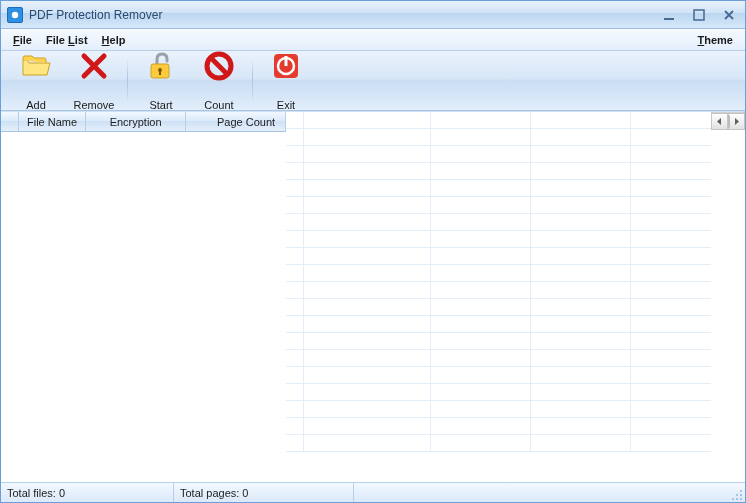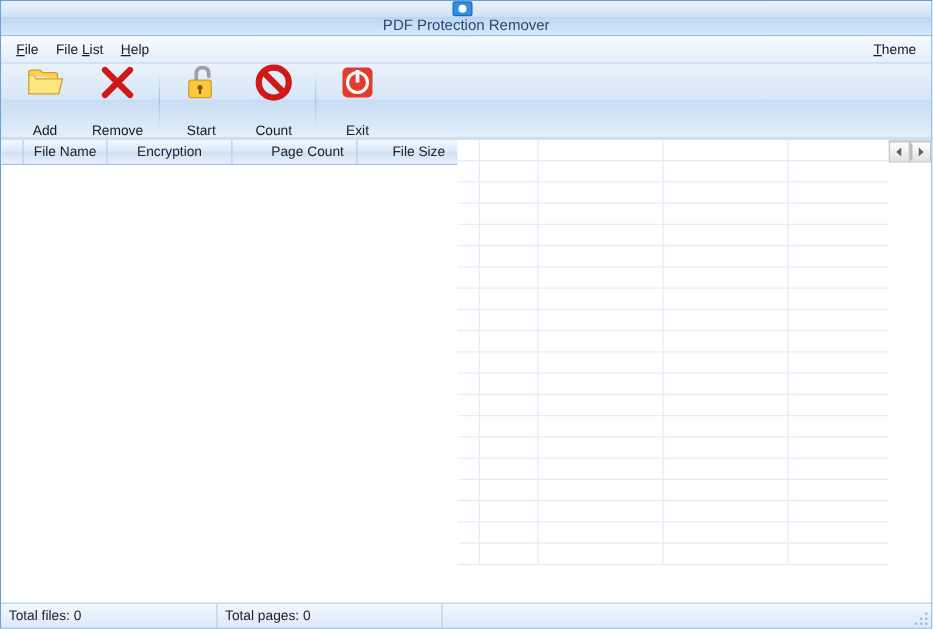--- a/index.html
+++ b/index.html
@@ -20,21 +20,20 @@
   background: #fff;
 }
 
 .titlebar {
   height: 28px;
   background: linear-gradient(to bottom, #e8f1fb 0%, #d0e3f7 45%, #bcd6f0 46%, #d6e8fa 100%);
   display: flex;
   align-items: center;
   padding: 0 6px;
   border-bottom: 1px solid #9cbde0;
-  flex-direction: column;
 }
 .titlebar .app-icon {
   width: 16px; height: 16px;
   background: #2f8fe0;
   border: 1px solid #1a6db8;
   border-radius: 2px;
   margin-right: 6px;
   display: flex; align-items: center; justify-content: center;
 }
 .titlebar .app-icon svg { width: 10px; height: 10px; }
@@ -58,20 +57,21 @@
   border-bottom: 1px solid #b7cfe8;
   display: flex;
   align-items: center;
   padding: 0 6px;
   color: #1a1a1a;
 }
 .menubar .menu-left { display: flex; gap: 2px; }
 .menubar .menu-item {
   padding: 2px 6px;
   cursor: default;
+  font-weight: bold;
 }
 .menubar .menu-item .ul { text-decoration: underline; }
 .menubar .spacer { flex: 1; }
 
 .toolbar {
   height: 60px;
   background: linear-gradient(to bottom, #eaf2fc 0%, #d7e6f7 48%, #c9ddf3 49%, #e2eefb 100%);
   border-bottom: 1px solid #a8c4e2;
   display: flex;
   align-items: stretch;
@@ -306,21 +306,20 @@
       </div>
     </div>
   </div>
 
   <div class="table-area">
     <div class="table-header">
       <div class="th small"></div>
       <div class="th filename">File Name</div>
       <div class="th enc">Encryption</div>
       <div class="th pages">Page Count</div>
-      <div class="th size">File Size</div>
     </div>
     <div class="table-body">
       <div class="rows" id="rows">
           <div class="row">
             <div class="cell-stub"></div>
             <div class="cell-fn"></div>
             <div class="cell-enc"></div>
             <div class="cell-pg"></div>
             <div class="cell-sz"></div>
           </div>

